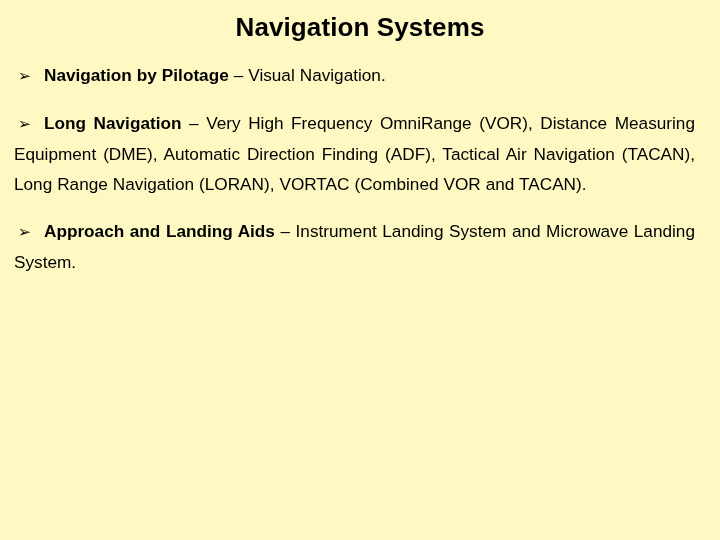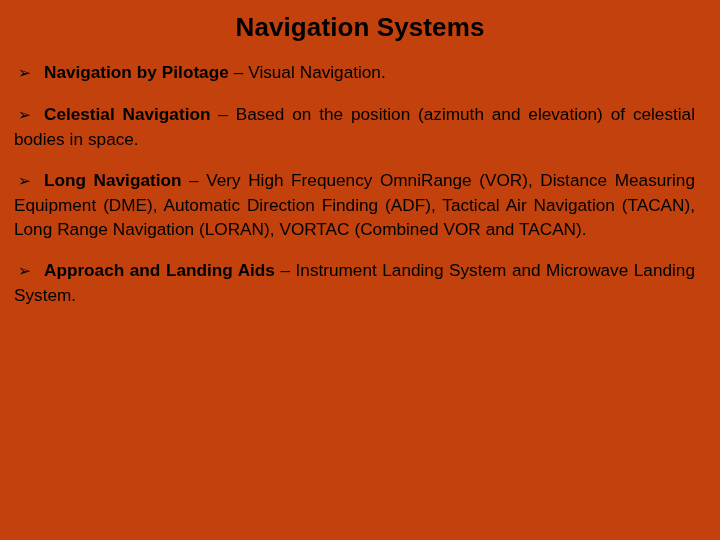--- a/index.html
+++ b/index.html
@@ -12,41 +12,41 @@
     height: 540px;
     overflow: hidden;
     font-family: "Liberation Sans", sans-serif;
     color: #000000;
     -webkit-font-smoothing: none;
   }
   .slide {
     position: relative;
     width: 720px;
     height: 540px;
-    background: #c2410c;
+    background: #fef9c3;
     box-sizing: border-box;
   }
   .slide-title {
     text-align: center;
     font-size: 26px;
     font-weight: bold;
     line-height: 30px;
     margin: 0;
     padding-top: 12px;
     letter-spacing: 0.1px;
   }
   .body-block {
     position: absolute;
     left: 14px;
     top: 60px;
     width: 681px;
   }
   .bullet-para {
     font-size: 17.2px;
-    line-height: 24px;
+    line-height: 30px;
     text-align: justify;
     text-justify: inter-word;
     margin: 0 0 17px 0;
     padding: 0;
     word-spacing: 0.2px;
   }
   .bullet-para:last-child {
     margin-bottom: 5px;
   }
   .bullet-mark {
@@ -70,23 +70,20 @@
 <div class="slide">
 
   <h1 class="slide-title">Navigation Systems</h1>
 
   <div class="body-block">
 
     <p class="bullet-para">
       <span class="bullet-mark">➢</span><span class="lead">Navigation by Pilotage</span><span class="rest"> – Visual Navigation.</span>
     </p>
 
-    <p class="bullet-para">
-      <span class="bullet-mark">➢</span><span class="lead">Celestial Navigation</span><span class="rest"> – Based on the position (azimuth and elevation) of celestial bodies in space.</span>
-    </p>
 
     <p class="bullet-para">
       <span class="bullet-mark">➢</span><span class="lead">Long Navigation</span><span class="rest"> – Very High Frequency OmniRange (VOR), Distance Measuring Equipment (DME), Automatic Direction Finding (ADF), Tactical Air Navigation (TACAN), Long Range Navigation (LORAN), VORTAC (Combined VOR and TACAN).</span>
     </p>
 
 
 
     <p class="bullet-para">
       <span class="bullet-mark">➢</span><span class="lead">Approach and Landing Aids</span><span class="rest"> – Instrument Landing System and Microwave Landing System.</span>
     </p>

